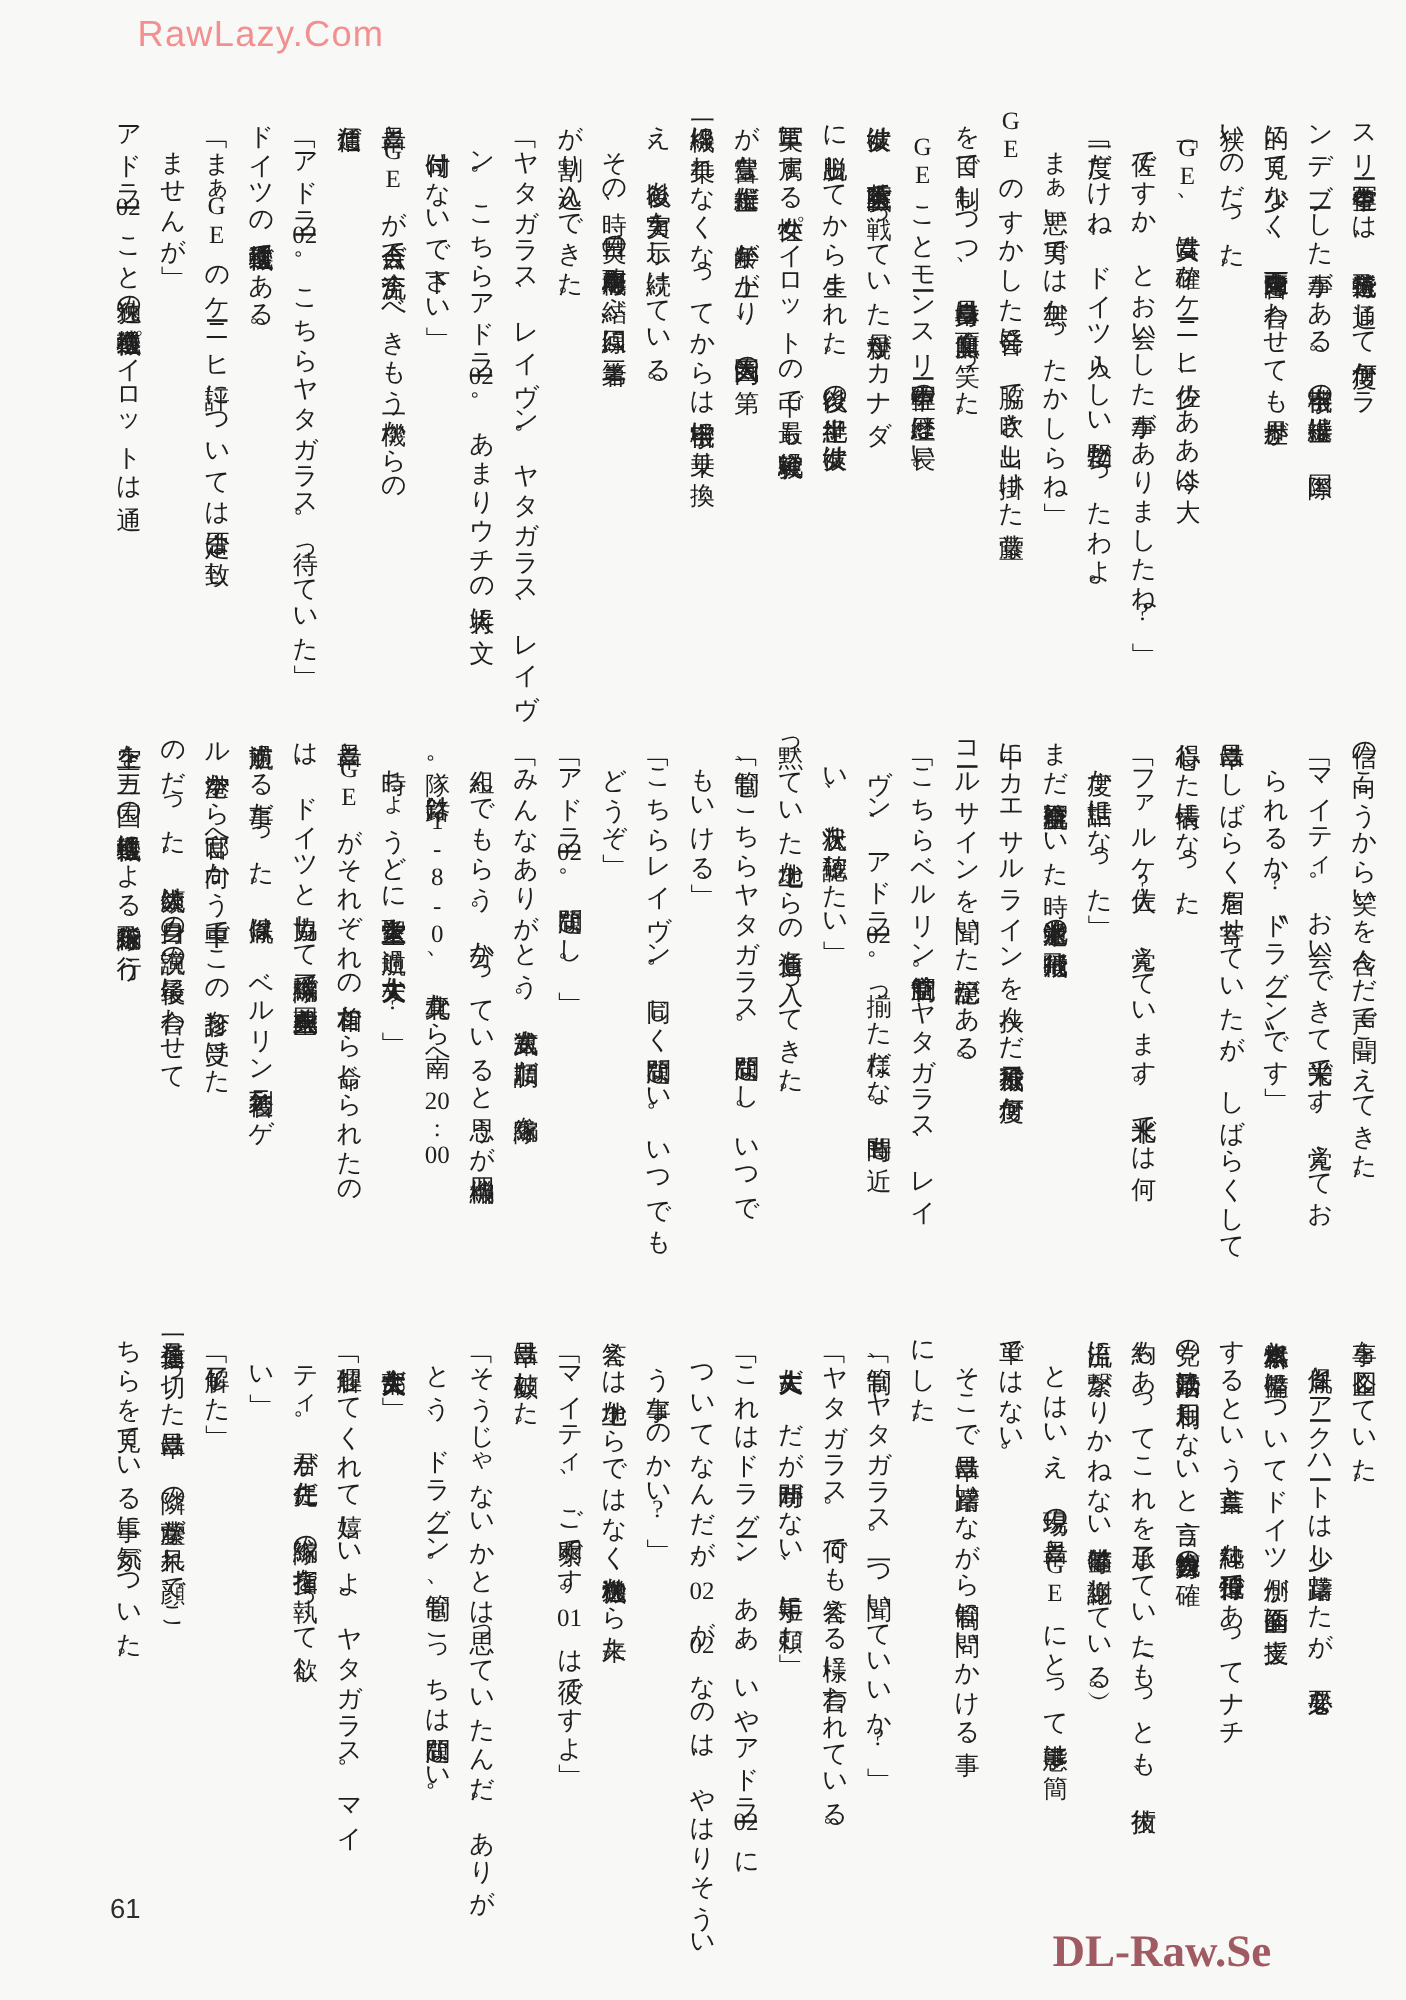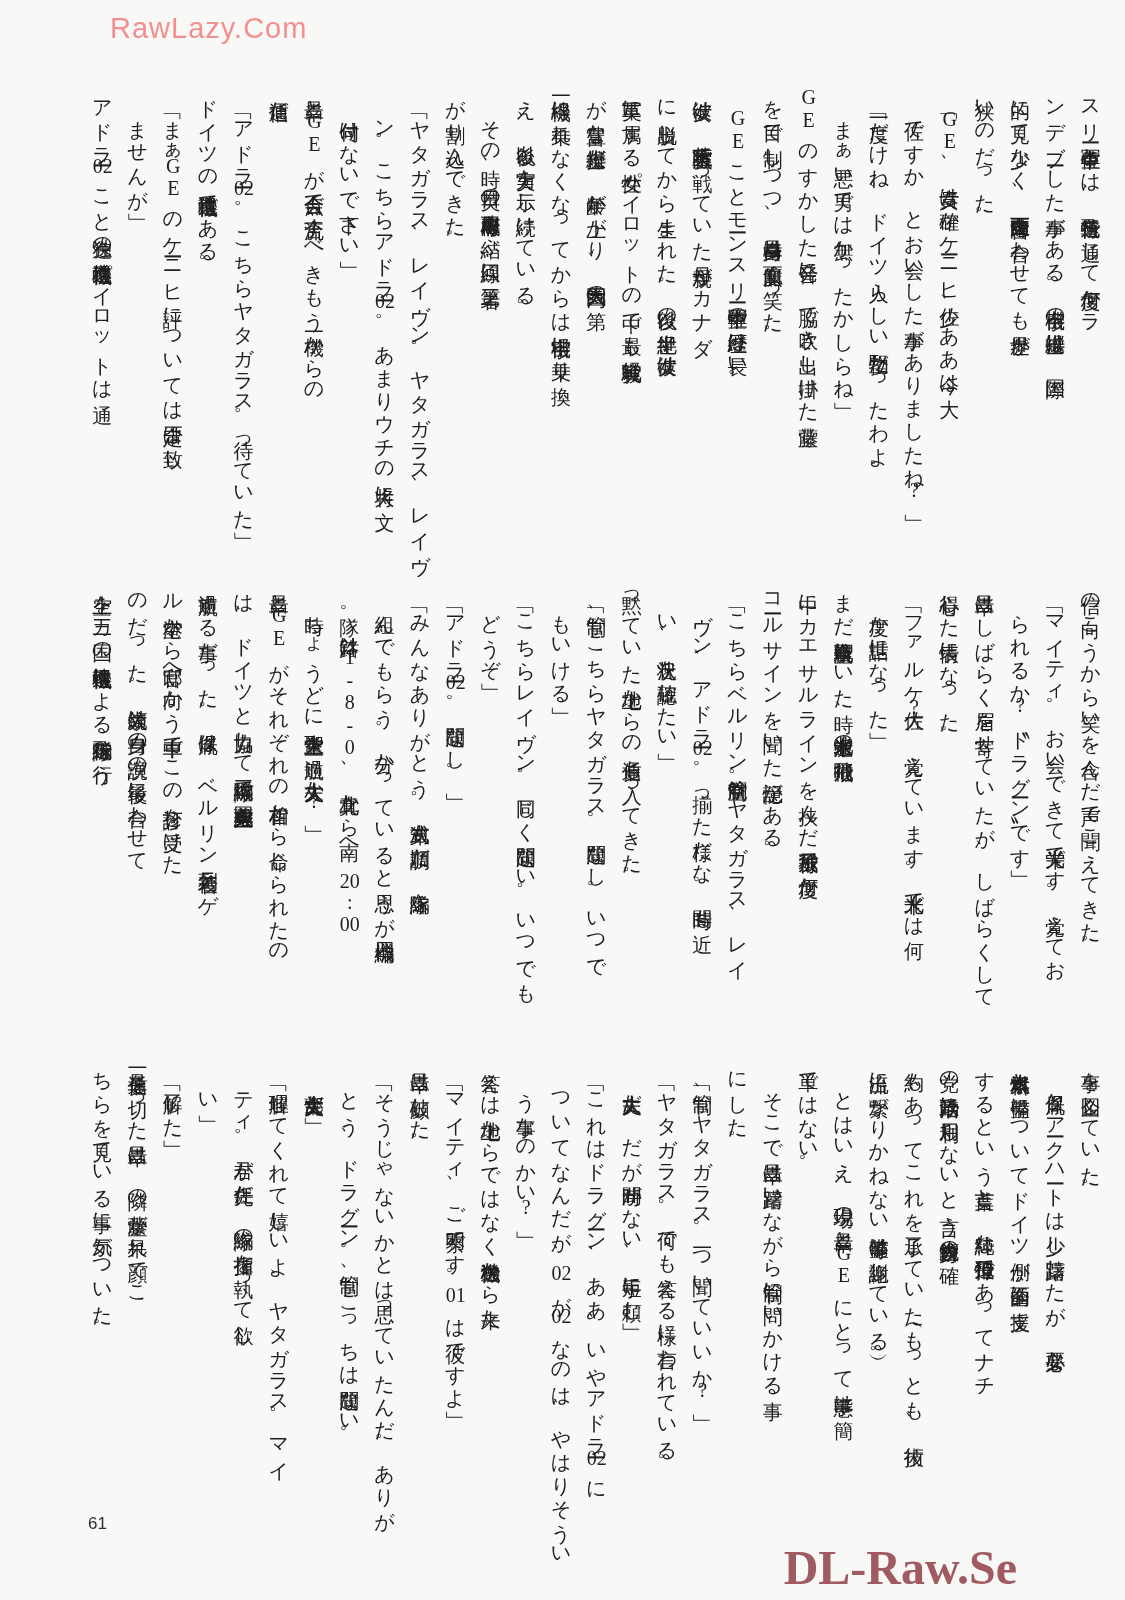--- a/index.html
+++ b/index.html
@@ -12,26 +12,26 @@
     overflow:hidden;
   }
   .wm-top{
     position:absolute;left:110px;top:12px;
     font-family:"Liberation Sans", sans-serif;
     font-weight:normal;font-size:29px;letter-spacing:1px;
   }
   .wm-bottom{
     position:absolute;right:108px;top:1540px;
     font-family:"Liberation Serif", serif;
-    font-weight:bold;font-size:48px;
+    font-weight:bold;font-size:36px;
   }
   .page-num{
     position:absolute;left:88px;top:1514px;
     font-family:"Liberation Sans", sans-serif;
-    font-size:17px;color:#2e2e2e;
+    font-size:22px;color:#2e2e2e;
   }
   .band{
     position:absolute;right:17px;
     height:458px;width:1024px;
     writing-mode:vertical-rl;
     -webkit-writing-mode:vertical-rl;
     text-orientation:upright;
     -webkit-text-orientation:upright;
     font-size:20px;
     letter-spacing:0.5px;

